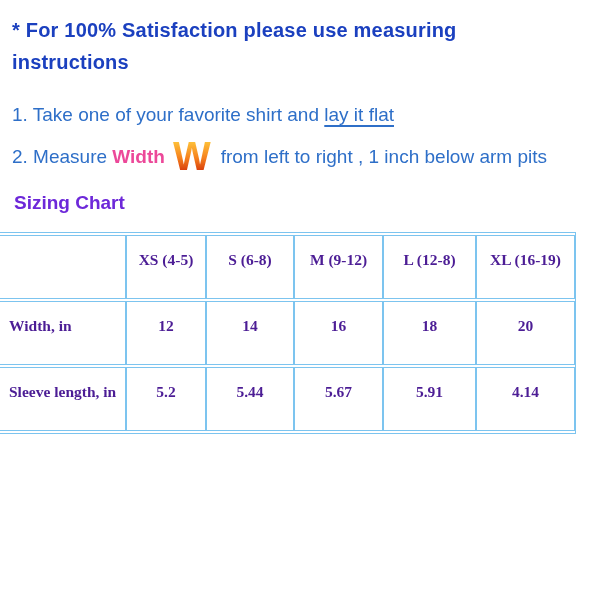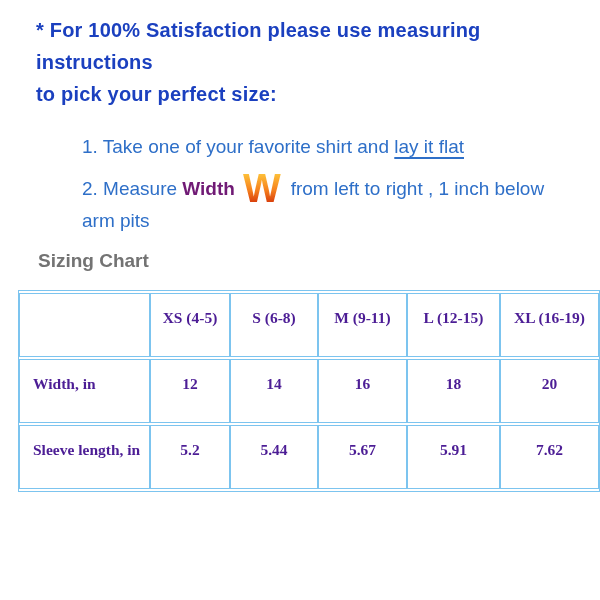--- a/index.html
+++ b/index.html
@@ -2,43 +2,42 @@
 <html><head>
 <meta charset="utf-8">
 <style>
   html, body { margin: 0; padding: 0; }
   body {
     width: 600px; height: 600px;
     background: #ffffff;
     overflow: hidden;
     font-family: "Liberation Sans", sans-serif;
   }
-  .content { padding: 14px 28px 0 36px; }
+  .content { padding: 14px 28px 0 12px; }
 
   .heading {
     color: #1b40bf;
     font-weight: bold;
     font-size: 20px;
     line-height: 32px;
     letter-spacing: 0.2px;
   }
 
   .item {
     color: #2e6fc8;
     font-size: 19px;
     line-height: 26px;
     max-width: 540px;
-    margin-left: 46px;
   }
   .item-1 { margin-top: 24px; }
   .item-2 { margin-top: 12px; }
   .item-3 { margin-top: 8px; }
 
   .u { text-decoration: underline; text-underline-offset: 4px; text-decoration-thickness: 2px; }
-  .kw { color: #701a75; font-weight: bold; }
+  .kw { color: #ec4899; font-weight: bold; }
 
   .letter-icon {
     display: inline-block;
     font-weight: bold;
     line-height: 0.9;
     vertical-align: middle;
     margin: 0 10px 0 8px;
     -webkit-background-clip: text;
     background-clip: text;
     color: transparent;
@@ -51,21 +50,21 @@
   }
   .l-icon {
     font-size: 38px;
     background-image: linear-gradient(180deg, #bfe7fb 0%, #5cb3ec 50%, #1f79c6 100%);
     transform: translateY(-1px);
   }
 
   .chart-title {
     margin-top: 14px;
     margin-left: 2px;
-    color: #737373;
+    color: #6d28d9;
     font-weight: bold;
     font-size: 19px;
     line-height: 26px;
   }
 
   .sizing-table {
     margin: 16px 0 0 -18px;
     width: 580px;
     table-layout: fixed;
     border-collapse: separate;
@@ -94,21 +93,20 @@
     margin-top: 36px;
   }
 </style>
 </head>
 <body>
 
 <div class="content">
 
   <div class="heading">
     <div>* For 100% Satisfaction please use measuring instructions</div>
-    <div>to pick your perfect size:</div>
   </div>
 
   <div class="item item-1"><span>1. Take one of your favorite shirt and </span><span class="u">lay it flat</span></div>
 
   <div class="item item-2"><span>2. Measure </span><span class="kw">Width</span><span class="letter-icon w-icon">W</span><span>from left to right , 1 inch below arm pits</span></div>
 
 
   <div class="chart-title">Sizing Chart</div>
 
   <table class="sizing-table">
@@ -118,36 +116,36 @@
         <col style="width:88px">
       <col style="width:89px">
         <col style="width:93px">
         <col style="width:99px">
     </colgroup>
     <tbody>
       <tr>
         <th class="label-col"></th>
         <th>XS (4-5)</th>
         <th>S (6-8)</th>
-        <th>M (9-11)</th>
-        <th>L (12-15)</th>
+        <th>M (9-12)</th>
+        <th>L (12-8)</th>
         <th>XL (16-19)</th>
       </tr>
       <tr>
         <td class="label-col">Width, in</td>
         <td>12</td>
         <td>14</td>
         <td>16</td>
         <td>18</td>
         <td>20</td>
       </tr>
       <tr>
         <td class="label-col">Sleeve length, in</td>
         <td>5.2</td>
         <td>5.44</td>
         <td>5.67</td>
         <td>5.91</td>
-        <td>7.62</td>
+        <td>4.14</td>
       </tr>
     </tbody>
   </table>
 
 </div>
 
 </body></html>

